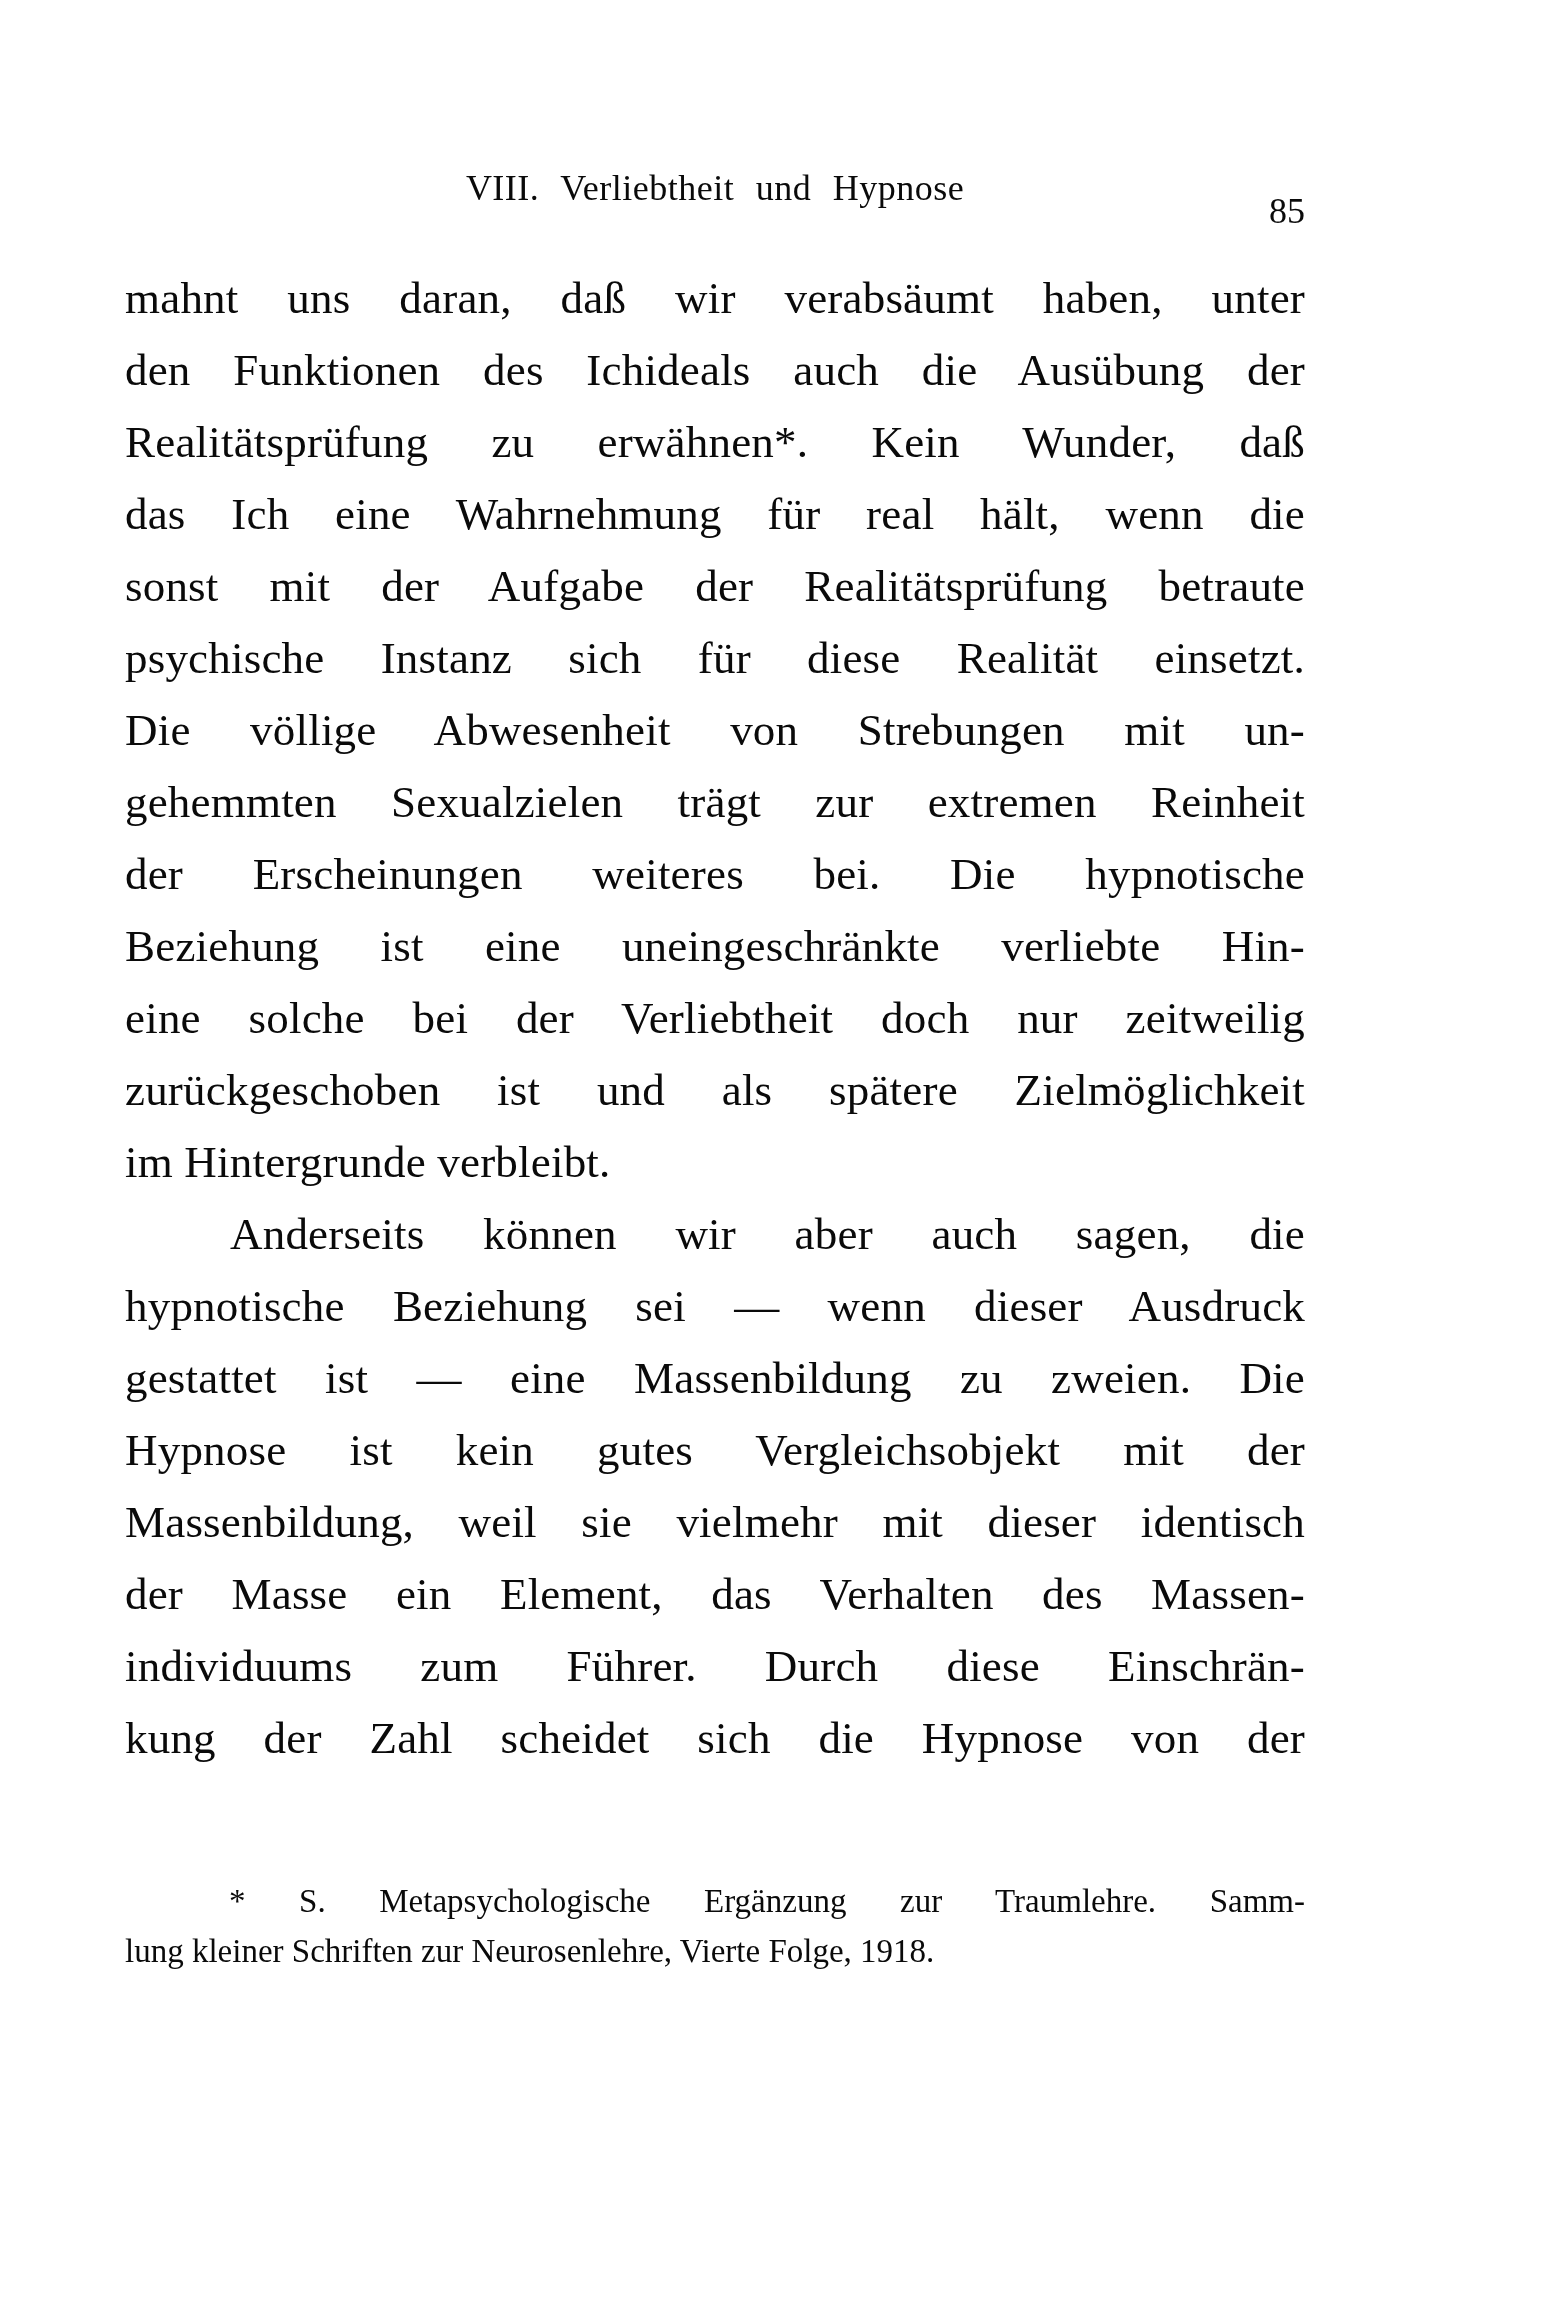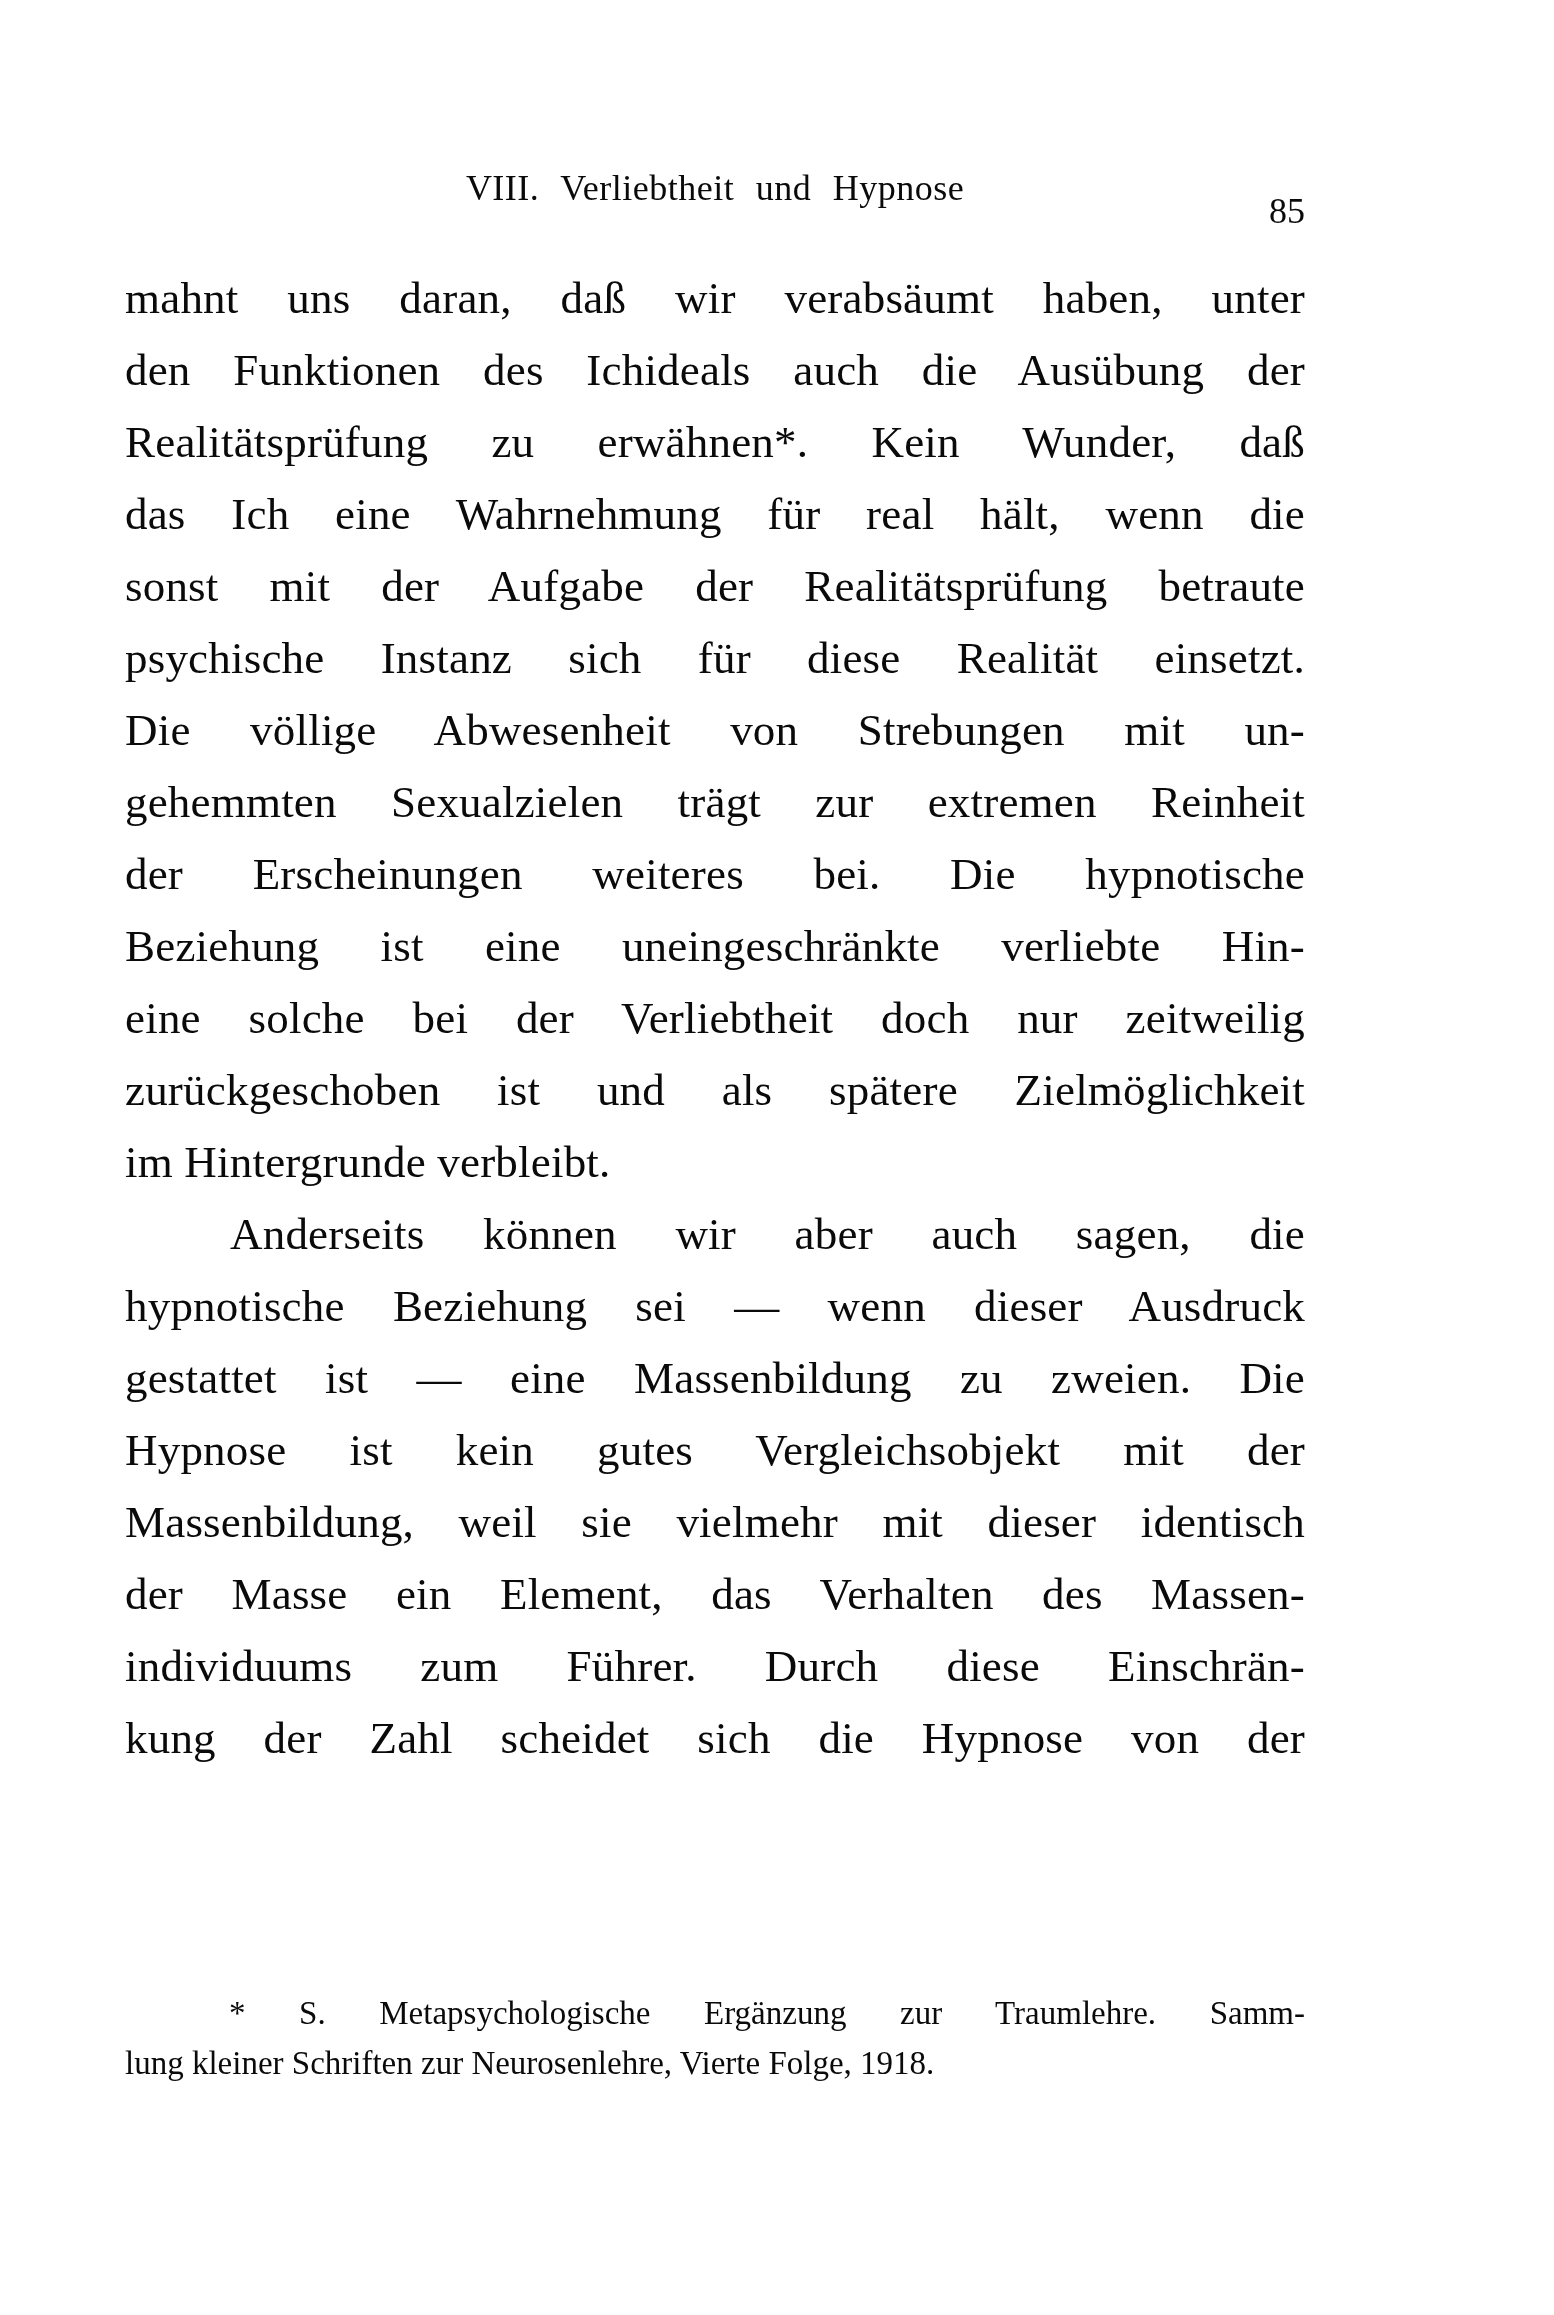--- a/index.html
+++ b/index.html
@@ -55,21 +55,21 @@
   .body-text .tline.left {
     text-align: right;
     text-align-last: left;
   }
   .body-text .tline.indent {
     text-indent: 105px;
   }
   .footnote {
     position: absolute;
     left: 125px;
-    top: 1988px;
+    top: 1876px;
     width: 1180px;
     font-size: 33px;
     line-height: 50px;
   }
   .footnote .tline {
     text-align: justify;
     text-align-last: justify;
   }
   .footnote .tline.left {
     text-align: left;

